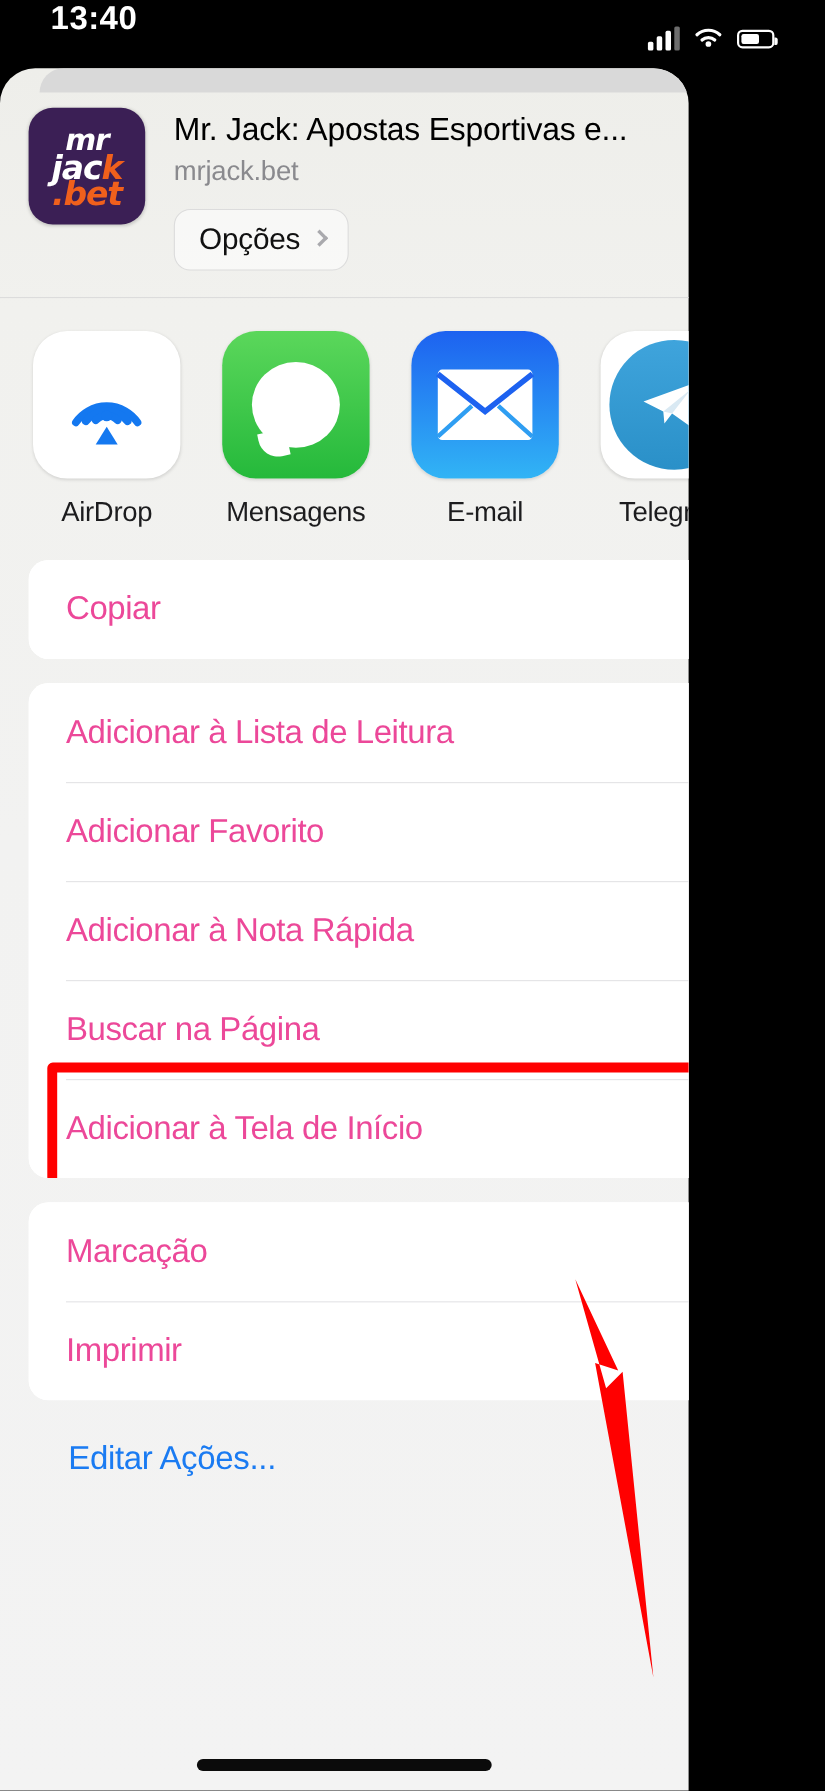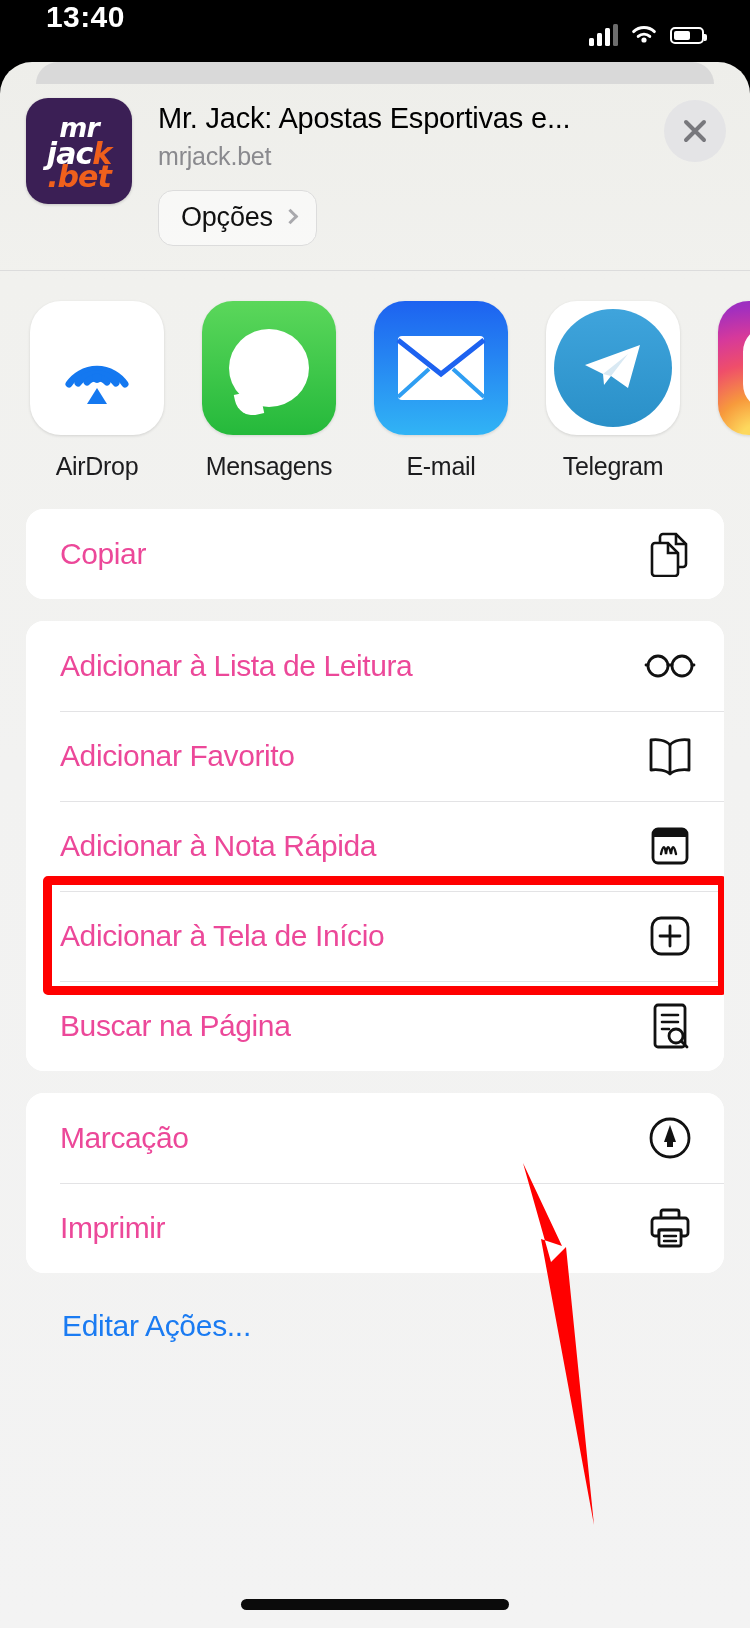--- a/index.html
+++ b/index.html
@@ -25,21 +25,21 @@
   .bars i:nth-child(1){ height:8px; }
   .bars i:nth-child(2){ height:13px; }
   .bars i:nth-child(3){ height:18px; }
   .bars i:nth-child(4){ height:22px; background:#6d6d6d; }
   .batt { width:34px; height:17px; border:2px solid #fff; border-radius:5px; position:relative; display:flex; align-items:center; padding:2px; }
   .batt::after { content:""; position:absolute; right:-5px; top:5px; width:3px; height:7px; background:#fff; border-radius:0 2px 2px 0; }
   .batt i { display:block; height:100%; width:60%; background:#fff; border-radius:2px; }
 
   
   .sheet {
-    position:absolute; top:62px; left:0; width:750px; height:1566px;
+    position:absolute; top:62px; left:0; width:626px; height:1566px;
     background:linear-gradient(180deg,#eeeeea 0%, #f1f1ee 14%, #f2f2f1 45%, #f3f3f3 100%);
     border-radius:32px 32px 0 0;
     overflow:hidden;
   }
   .sheet-top-peek {
     position:absolute; top:0; left:36px; width:678px; height:22px;
     background:#d9d9d9; border-radius:22px 22px 0 0;
   }
   .sheet-body { position:absolute; top:10px; left:0; width:750px; }
 
@@ -298,40 +298,40 @@
           <div class="ic">
             <svg width="42" height="42" viewBox="0 0 42 42">
               <rect x="4" y="4" width="34" height="34" rx="5" fill="none" stroke="#111" stroke-width="2.8"></rect>
               <path d="M4 9 a5 5 0 015-5 h24 a5 5 0 015 5 v3 H4 Z" fill="#111"></path>
               <path d="M12 29 c2-9 4-9 5 0 c1-9 3-9 5 0 c1-9 3-9 5 0" fill="none" stroke="#111" stroke-width="2.4" stroke-linecap="round"></path>
             </svg>
           </div>
         </div>
 
         <div class="row">
-          <div class="label">Adicionar à Tela de Início</div>
-          <div class="ic">
-            <svg width="42" height="42" viewBox="0 0 42 42">
-              <rect x="3" y="3" width="36" height="36" rx="9" fill="none" stroke="#111" stroke-width="2.8"></rect>
-              <path d="M21 11 V31 M11 21 H31" stroke="#111" stroke-width="2.8" stroke-linecap="round"></path>
-            </svg>
-          </div>
-          <div class="redbox"></div>
-        </div>
-
-        <div class="row">
           <div class="label">Buscar na Página</div>
           <div class="ic">
             <svg width="40" height="46" viewBox="0 0 40 46">
               <path d="M5 5 a3 3 0 013-3 h24 a3 3 0 013 3 v36 a3 3 0 01-3 3 H8 a3 3 0 01-3-3 Z" fill="none" stroke="#111" stroke-width="2.8"></path>
               <path d="M12 12 h16 M12 19 h16 M12 26 h7" stroke="#111" stroke-width="2.6" stroke-linecap="round"></path>
               <circle cx="26" cy="33" r="7" fill="#fff" stroke="#111" stroke-width="2.8"></circle>
               <path d="M31 38 l6 6" stroke="#111" stroke-width="2.8" stroke-linecap="round"></path>
             </svg>
           </div>
+        </div>
+
+        <div class="row">
+          <div class="label">Adicionar à Tela de Início</div>
+          <div class="ic">
+            <svg width="42" height="42" viewBox="0 0 42 42">
+              <rect x="3" y="3" width="36" height="36" rx="9" fill="none" stroke="#111" stroke-width="2.8"></rect>
+              <path d="M21 11 V31 M11 21 H31" stroke="#111" stroke-width="2.8" stroke-linecap="round"></path>
+            </svg>
+          </div>
+          <div class="redbox"></div>
         </div>
 
       </div>
 
       <div class="group">
         <div class="row">
           <div class="label">Marcação</div>
           <div class="ic">
             <svg width="44" height="44" viewBox="0 0 44 44">
               <circle cx="22" cy="22" r="19" fill="none" stroke="#111" stroke-width="2.8"></circle>

